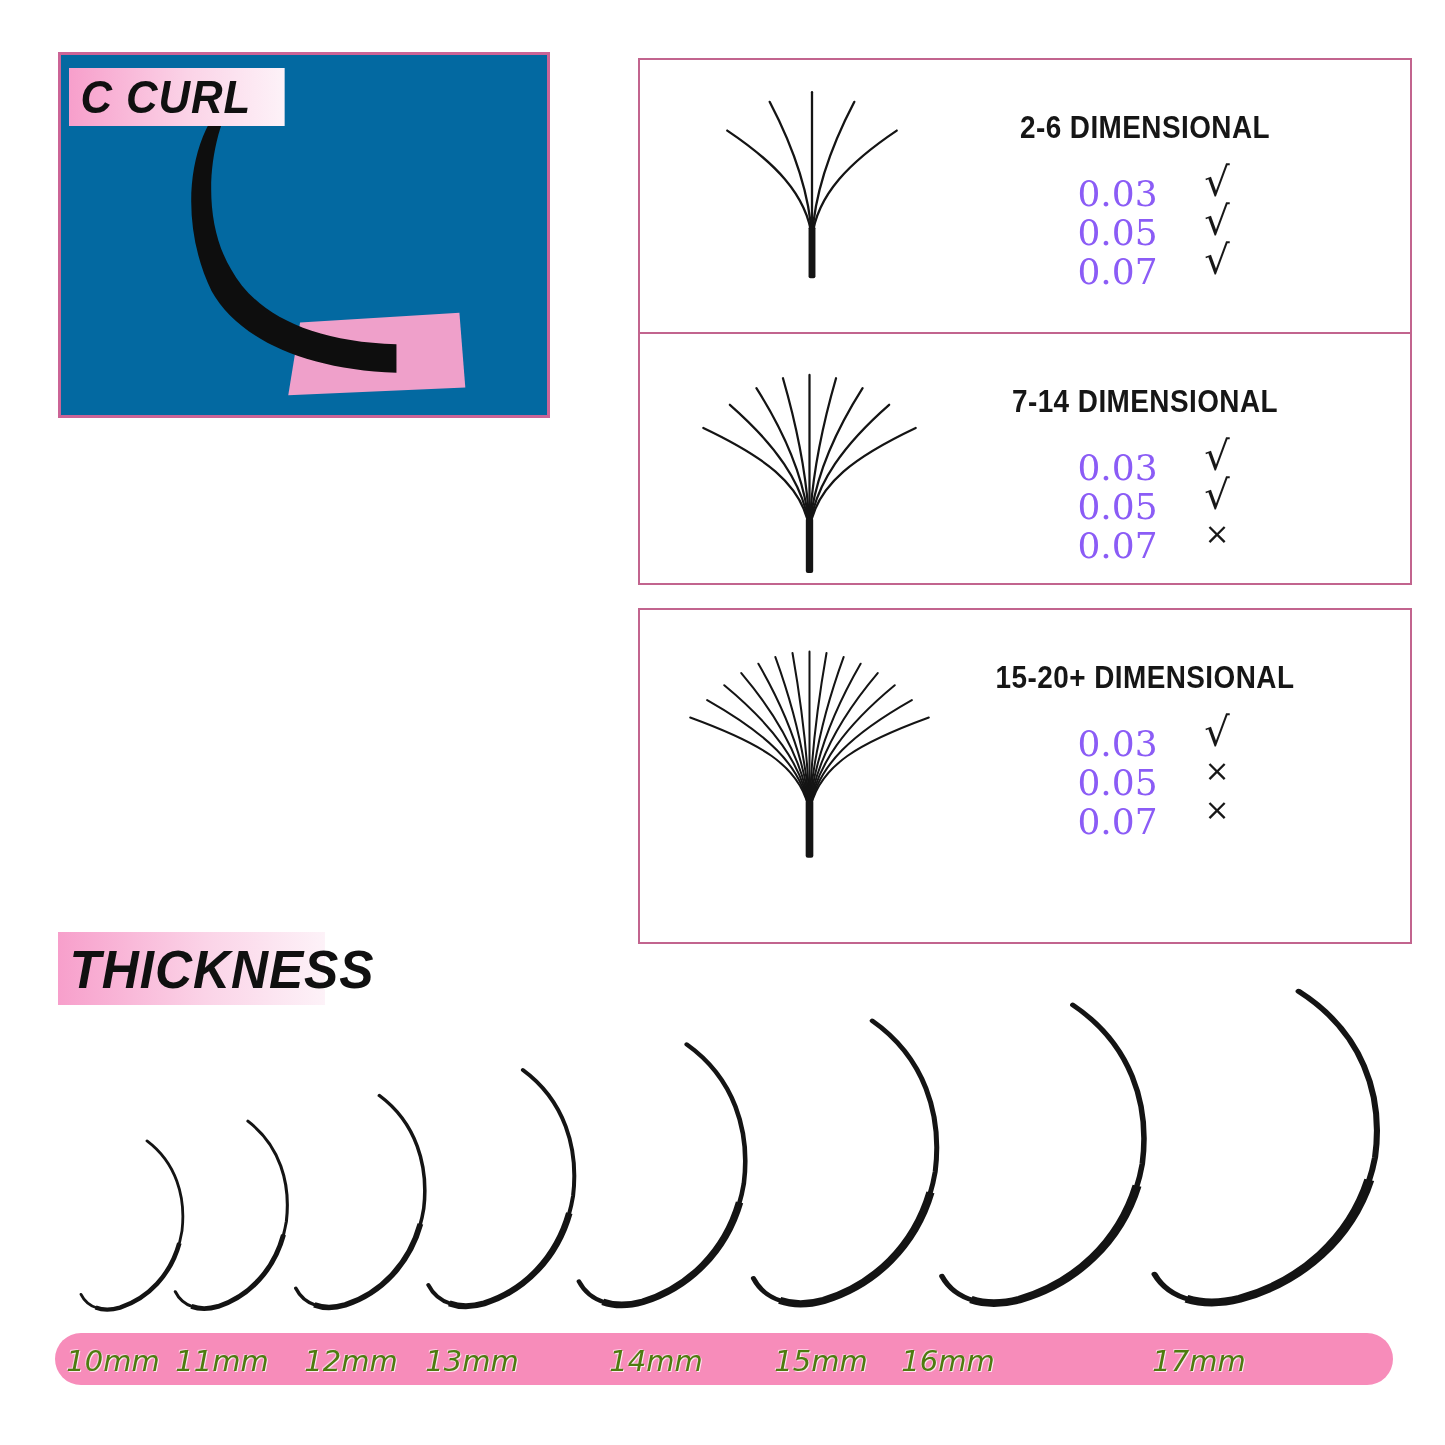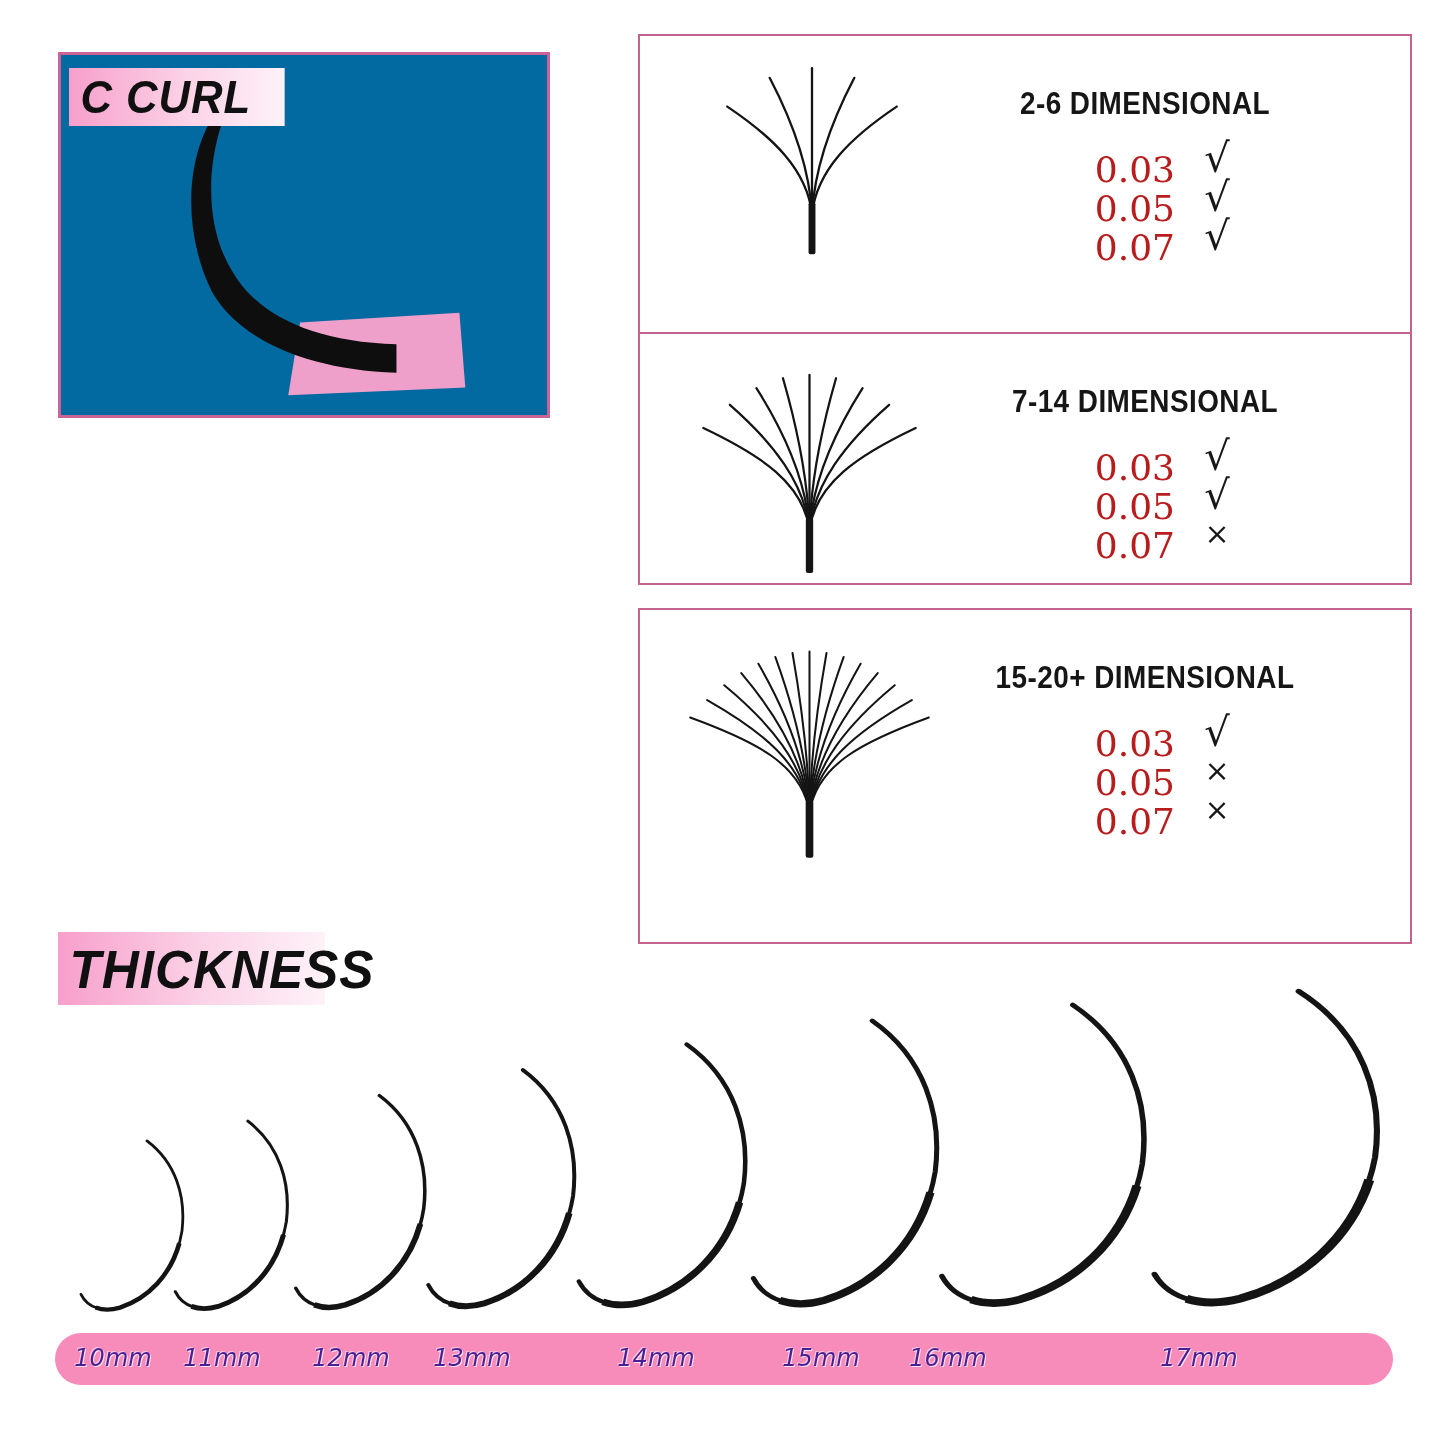--- a/index.html
+++ b/index.html
@@ -20,36 +20,36 @@
   .panel svg.curl{position:absolute;left:0;top:0;width:100%;height:100%;}
 
   .pink-label{position:absolute;display:flex;align-items:center;padding-left:12px;box-sizing:border-box;
       background:linear-gradient(90deg,var(--grad1) 0%,var(--grad2) 55%,var(--grad3) 100%);
       color:#101010;font-style:italic;font-weight:bold;letter-spacing:1px;
       transform:scaleX(.95);transform-origin:left center;white-space:nowrap;}
   .curl-label{left:8px;top:13px;width:227px;height:58px;font-size:46px;z-index:2;}
   .thickness-label{left:58px;top:932px;width:281px;height:73px;font-size:54px;}
 
   .dim-panel{position:absolute;left:638px;width:774px;background:#fff;border:2px solid var(--border-right);box-sizing:border-box;}
-  .dim-panel-1{top:34px;height:302px;}
+  .dim-panel-1{top:58px;height:302px;}
   .dim-panel-2{top:332px;height:253px;}
   .dim-panel-3{top:608px;height:336px;}
   .dim-title{position:absolute;left:280px;top:50px;width:450px;text-align:center;font-weight:bold;
       font-size:31px;color:#161616;transform:scaleX(.9);transform-origin:center;white-space:nowrap;letter-spacing:.5px;}
   .dim-rows{position:absolute;left:420px;top:102px;}
   .dim-row{display:flex;align-items:center;height:39px;}
-  .size{font-family:"DejaVu Serif",serif;font-size:36px;width:115px;text-align:right;color:#b91c1c;margin-top:24px;}
+  .size{font-family:"DejaVu Serif",serif;font-size:36px;width:115px;text-align:center;color:#8b5cf6;margin-top:24px;}
   .mark{width:84px;text-align:center;font-family:"DejaVu Serif",serif;font-size:40px;color:#171717;line-height:1;}
   .mark.cross{font-size:30px;}
   .fan{position:absolute;}
 
   .lash-curve{position:absolute;}
   .length-bar{position:absolute;left:55px;top:1333px;width:1338px;height:52px;border-radius:26px;background:var(--bar);}
   .len-label{position:absolute;top:1344px;transform:translateX(-50%);font-family:"DejaVu Sans",sans-serif;
-      font-style:italic;font-size:24px;font-weight:500;color:#4c1d95;white-space:nowrap;
+      font-style:italic;font-size:29px;font-weight:500;color:#4d7c0f;white-space:nowrap;
       text-shadow:1px 1px 0 #ffffffcc,-1px -1px 0 #ffffff88;z-index:2;}
 </style>
 </head>
 <body>
 
 <div class="stage">
 
   <div class="panel panel-c">
     <div class="pink-label curl-label">C CURL</div>
     <svg class="curl" viewBox="0 0 492 366">

